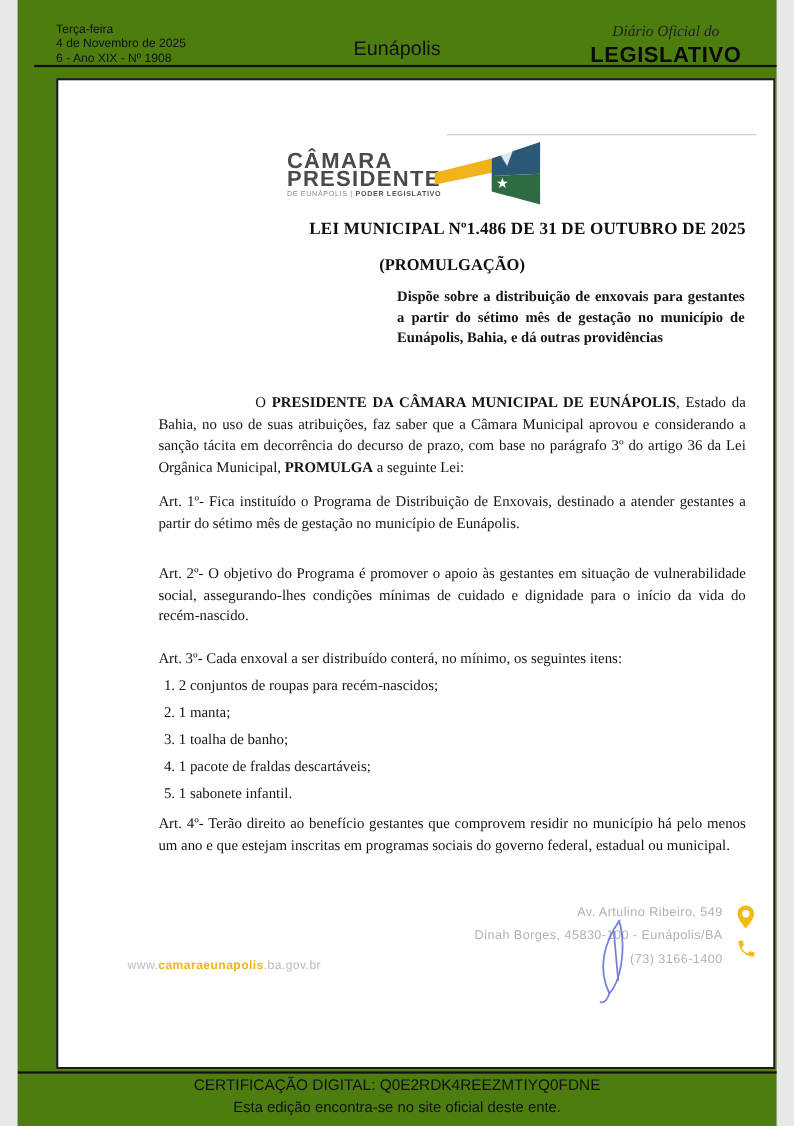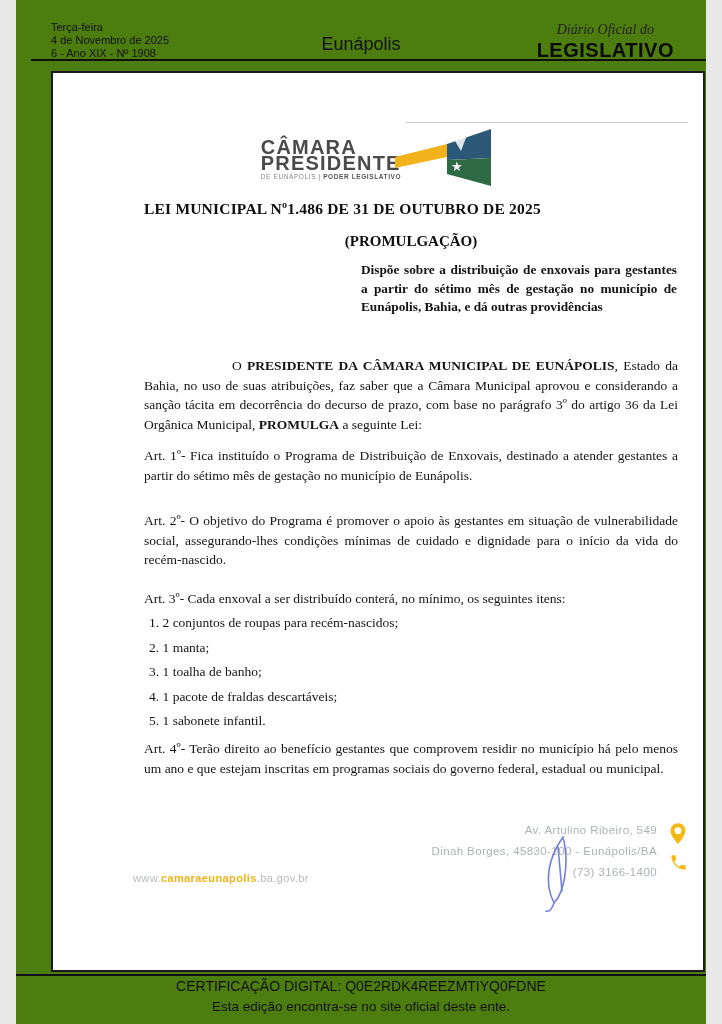--- a/index.html
+++ b/index.html
@@ -42,21 +42,21 @@
   }
   .logo-sub {
     font-family:"Liberation Sans", sans-serif; font-size:6.5px; letter-spacing:.6px;
     color:#8a8a8a; margin-top:2px; white-space:nowrap;
   }
   .logo-sub b { color:#555; }
   .logo-flag { margin-left:-6px; }
 
   
   .law-title {
-    position:absolute; left:91px; top:127px; width:534px; text-align:left;
+    position:absolute; left:91px; top:127px; width:534px; text-align:right;
     font-weight:bold; font-size:15.5px; letter-spacing:.2px; color:#0f0f0f;
   }
   .law-subtitle {
     position:absolute; left:91px; top:160px; width:534px; text-align:center;
     font-weight:bold; font-size:15px; color:#0f0f0f;
   }
   .law-summary {
     position:absolute; left:308px; top:188px; width:316px;
     font-weight:bold; font-size:13.3px; line-height:18.5px; text-align:justify; color:#131313;
   }
@@ -67,21 +67,21 @@
   .preamble { top:283px; text-indent:88px; }
   .art1 { top:373px; }
   .art2 { top:438px; }
   .art3 { top:516px; }
   .art4 { top:666px; }
   .enxoval-list { position:absolute; left:96px; top:540px; width:520px; }
   .enxoval-list .item { font-size:13.5px; line-height:19px; margin-bottom:5.5px; color:#141414; }
 
   
   .website {
-    position:absolute; left:80px; top:799px;
+    position:absolute; left:63px; top:799px;
     font-family:"Liberation Sans", sans-serif; font-size:11px; letter-spacing:.4px; color:#b7bbbf;
   }
   .website .hl { color:#f2b21b; font-weight:bold; }
   .address {
     position:absolute; right:46px; top:747px; text-align:right;
     font-family:"Liberation Sans", sans-serif; font-size:11.5px; line-height:21px;
     letter-spacing:.4px; color:#adb2b8;
   }
   .icon-pin   { position:absolute; left:615px; top:749px; }
   .icon-phone { position:absolute; left:616px; top:780px; }

